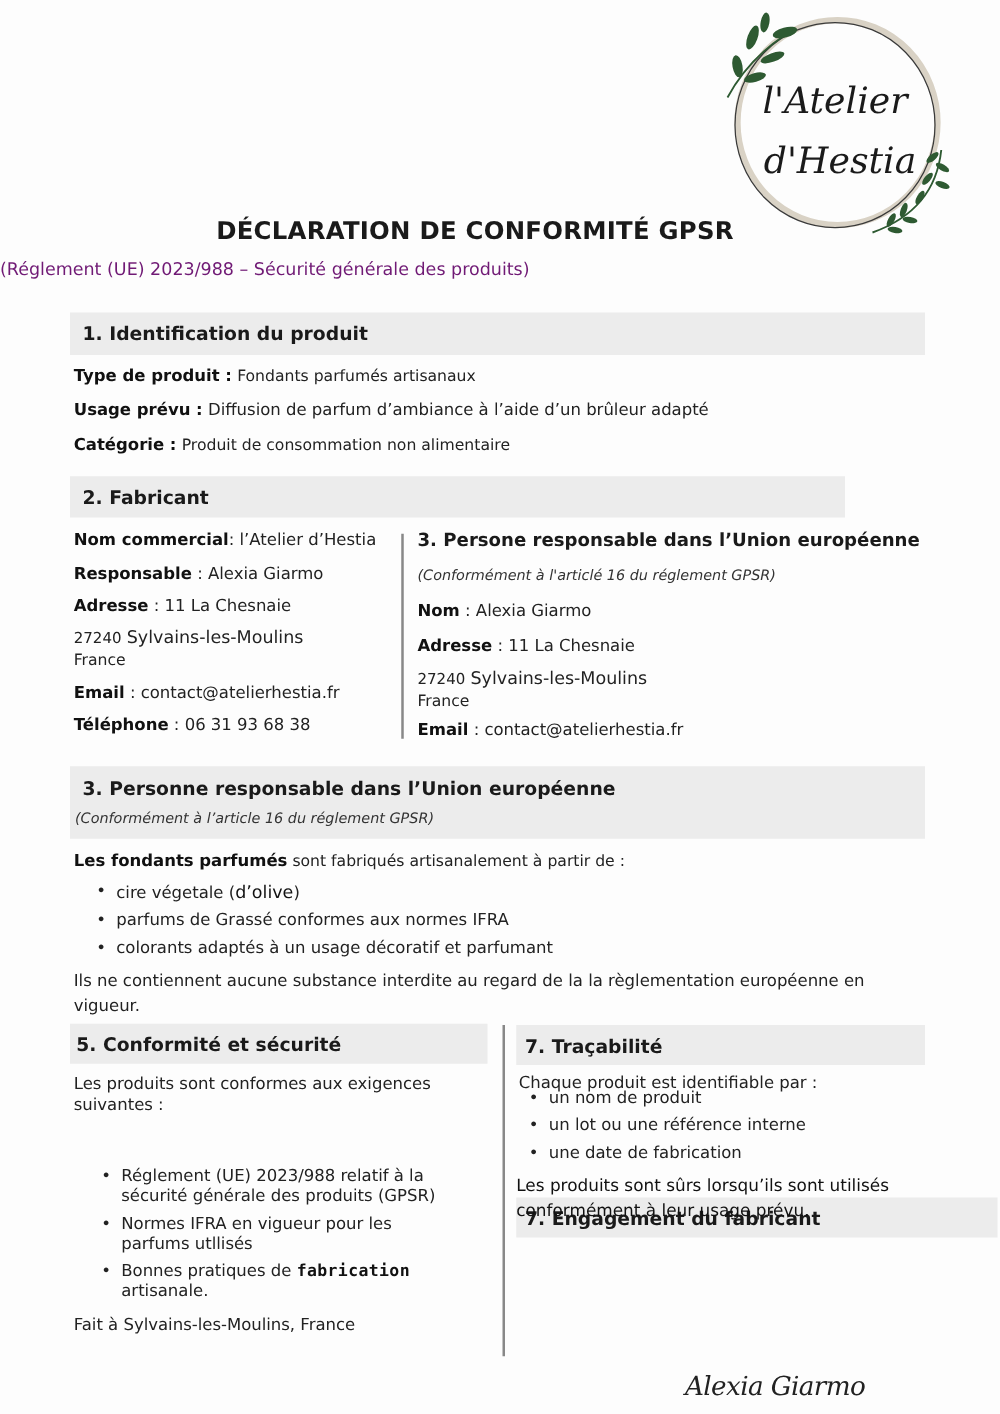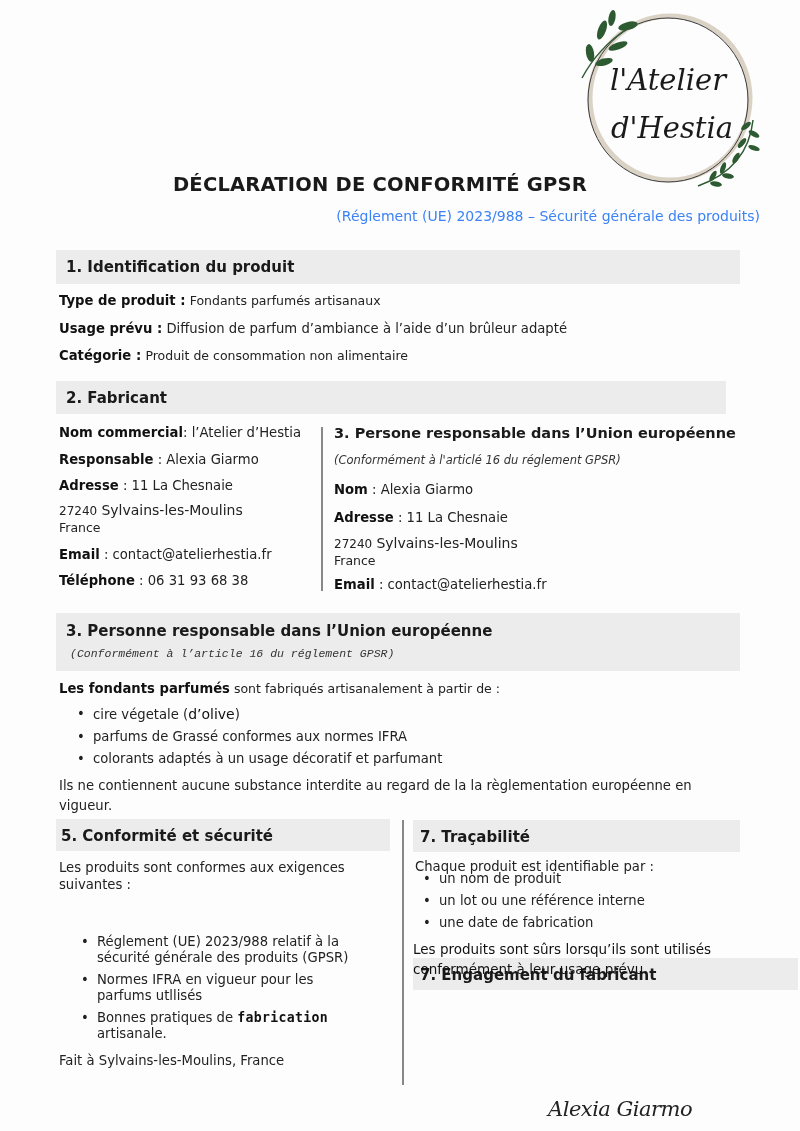--- a/index.html
+++ b/index.html
@@ -1,21 +1,21 @@
 <!DOCTYPE html>
 <html><head>
 <meta charset="utf-8">
 <style>
   * { box-sizing: border-box; margin: 0; padding: 0; }
   html, body { width: 800px; height: 1131px; background: #fdfdfd; overflow: hidden; }
   body { position: relative; font-family: "DejaVu Sans", sans-serif; color: #1e1e1e; }
   .abs { position: absolute; }
   .logo { left: 568px; top: 8px; width: 200px; height: 185px; }
   .title { left: 0; width: 760px; top: 173px; text-align: center; font-size: 19.5px; font-weight: bold; letter-spacing: 0.2px; color: #1a1a1a; }
-  .subtitle { left: 0; width: 760px; top: 208px; text-align: right; font-size: 14px; color: #3b82f6; }
+  .subtitle { left: 0; width: 760px; top: 208px; text-align: left; font-size: 14px; color: #701a75; }
   .bar { background: #ececec; }
   .bar-title { font-size: 15px; font-weight: bold; color: #1a1a1a; }
   .sec-text { font-size: 13.2px; color: #222; line-height: 1.25; }
   b { font-weight: bold; color: #111; }
   .ital { font-style: italic; font-size: 11.5px; color: #333; }
   .vline { background: #888; width: 1.5px; }
   ul.bul { list-style: none; }
   ul.bul li { position: relative; padding-left: 20px; }
   ul.bul li::before { content: "•"; position: absolute; left: 4px; top: 0; }
   .sig { font-family: "DejaVu Serif", serif; font-style: italic; font-size: 21px; color: #222; letter-spacing: -0.5px; }
@@ -65,21 +65,21 @@
 </div>
 <div class="abs sec-text" style="left:59px;top:321px;">
   <b>Usage prévu :</b>
   <span>Diffusion de parfum d’ambiance à l’aide d’un brûleur adapté</span>
 </div>
 <div class="abs sec-text" style="left:59px;top:348px;">
   <b>Catégorie :</b>
   <span style="font-size:12.5px">Produit de consommation non alimentaire</span>
 </div>
 
-<div class="abs bar" style="left:56px;top:381px;width:670px;height:33px;">
+<div class="abs bar" style="left:56px;top:381px;width:620px;height:33px;">
   <div class="bar-title" style="position:absolute;left:10px;top:8px;">2. Fabricant</div>
 </div>
 
 <div class="abs sec-text" style="left:59px;top:425px;">
   <b>Nom commercial</b><span>: l’Atelier d’Hestia</span>
 </div>
 <div class="abs sec-text" style="left:59px;top:452px;">
   <b>Responsable</b> <span>: Alexia Giarmo</span>
 </div>
 <div class="abs sec-text" style="left:59px;top:478px;">
@@ -111,21 +111,21 @@
   <span style="font-size:12px">27240</span>
   <span style="font-size:14px">Sylvains-les-Moulins</span><br>
   <span style="font-size:12.5px">France</span>
 </div>
 <div class="abs sec-text" style="left:334px;top:577px;">
   <b>Email</b> <span>: contact@atelierhestia.fr</span>
 </div>
 
 <div class="abs bar" style="left:56px;top:613px;width:684px;height:58px;">
   <div class="bar-title" style="position:absolute;left:10px;top:9px;">3. Personne responsable dans l’Union européenne</div>
-  <div class="ital" style="position:absolute;left:14px;top:34px;font-family:Liberation Mono, monospace;">(Conformément à l’article 16 du réglement GPSR)</div>
+  <div class="ital" style="position:absolute;left:4px;top:34px;">(Conformément à l’article 16 du réglement GPSR)</div>
 </div>
 <div class="abs sec-text" style="left:59px;top:681px;">
   <b>Les fondants parfumés</b><span style="font-size:12.5px"> sont fabriqués artisanalement à partir de :</span>
 </div>
 <ul class="abs bul sec-text" style="left:73px;top:703px;line-height:22px;">
   <li><span>cire végetale (</span><b style="font-weight:normal;font-size:14px;color:#111">d’olive</b><span>)</span></li>
   <li><span>parfums de Grassé conformes aux normes IFRA</span></li>
   <li><span>colorants adaptés à un usage décoratif et parfumant</span></li>
 </ul>
 <div class="abs sec-text" style="left:59px;top:776px;width:680px;line-height:20px;">Ils ne contiennent aucune substance interdite au regard de la la règlementation européenne en vigueur.</div>

